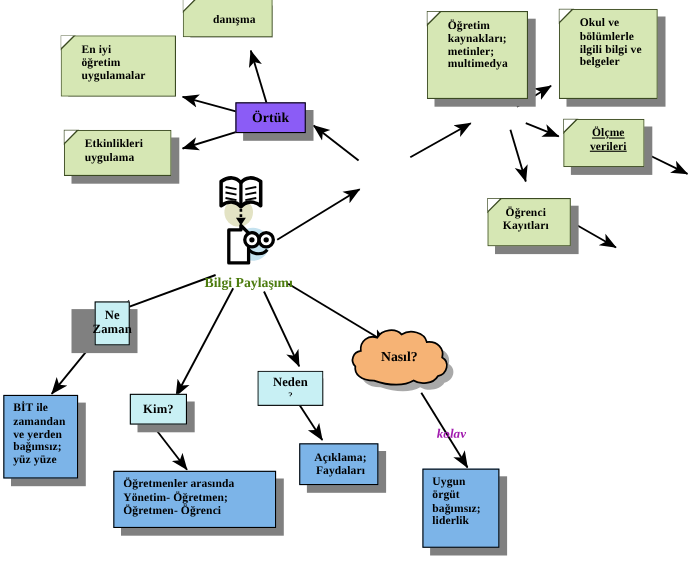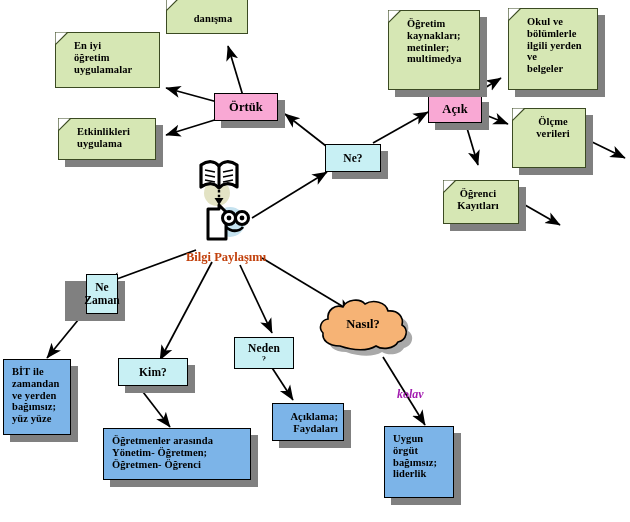--- a/index.html
+++ b/index.html
@@ -74,63 +74,63 @@
     pointer-events: none;
   }
   .note .label {
     font-size: 10.5px;
     text-align: left;
   }
   .note.center-text .label { text-align: center; width: 100%; }
 
   
   .pbox-orange .face {
-    background: #f9a8d4;
+    background: #8b5cf6;
     border: 1.4px solid #000;
     font-family: Liberation Serif, serif;
   }
   .pbox-orange .label { font-size: 12.5px; }
 
   .pbox-cyan .face {
     background: #c8f0f4;
     border: 1.4px solid #000;
   }
   .pbox-cyan .label { font-size: 11.5px; }
 
   .pbox-blue .face {
     background: #7cb4e8;
     border: 1.4px solid #000;
     align-items: flex-start;
     justify-content: flex-start;
     padding: 6px 5px 5px 8px;
   }
   .pbox-blue .label { font-size: 10.5px; text-align: left; }
   .pbox-blue.center-text .face { align-items: center; justify-content: center; }
-  .pbox-blue.center-text .label { text-align: right; width: 100%; }
+  .pbox-blue.center-text .label { text-align: center; width: 100%; }
 
   
   .cloud {
     position: absolute;
     z-index: 4;
   }
   .cloud svg { display: block; overflow: visible; }
   .cloud .cloud-label {
     position: absolute;
     left: 0; right: 0;
     text-align: center;
     font-weight: bold;
     font-size: 12.5px;
     color: #000;
   }
 
   
   .freetext {
     position: absolute;
     font-weight: bold;
-    color: #c2410c;
+    color: #4d7c0f;
     z-index: 5;
     white-space: nowrap;
   }
   .freetext.orange { color: #a21caf; font-style: italic; }
 
   
   #central-icon {
     position: absolute;
     z-index: 5;
   }
@@ -231,26 +231,20 @@
     </svg>
   </div>
 
   <div class="node pbox-orange" style="left:214px; top:93px; width:64px; height:28px;">
     <div class="shadow"></div>
     <div class="face">
       <div class="label">Örtük</div>
     </div>
   </div>
 
-  <div class="node pbox-orange" style="left:428px; top:95px; width:54px; height:28px;">
-    <div class="shadow"></div>
-    <div class="face">
-      <div class="label">Açık</div>
-    </div>
-  </div>
 
   <div class="node note" style="left:388px; top:10px; width:92px; height:80px;">
     <div class="shadow"></div>
     <div class="face">
       <div class="label">
         <div>Öğretim</div>
         <div>kaynakları;</div>
         <div>metinler;</div>
         <div>multimedya</div>
       </div>
@@ -259,30 +253,30 @@
       <path d="M13,0 L0,13 L0,0 Z" fill="#ffffff" stroke="#3b4a22" stroke-width="1.2"></path>
     </svg>
   </div>
 
   <div class="node note" style="left:508px; top:8px; width:90px; height:82px;">
     <div class="shadow"></div>
     <div class="face">
       <div class="label">
         <div>Okul ve</div>
         <div>bölümlerle</div>
-        <div>ilgili yerden ve</div>
+        <div>ilgili bilgi ve</div>
         <div>belgeler</div>
       </div>
     </div>
     <svg class="fold" viewBox="0 0 14 14">
       <path d="M13,0 L0,13 L0,0 Z" fill="#ffffff" stroke="#3b4a22" stroke-width="1.2"></path>
     </svg>
   </div>
 
-  <div class="node note center-text" style="left:512px; top:108px; width:74px; height:60px;">
+  <div class="node note center-text" style="left:512px; top:108px; width:74px; height:44px;text-decoration:underline;">
     <div class="shadow"></div>
     <div class="face" style="padding-left:14px;">
       <div class="label">
         <div>Ölçme</div>
         <div>verileri</div>
       </div>
     </div>
     <svg class="fold" viewBox="0 0 14 14">
       <path d="M13,0 L0,13 L0,0 Z" fill="#ffffff" stroke="#3b4a22" stroke-width="1.2"></path>
     </svg>
@@ -294,38 +288,32 @@
       <div class="label">
         <div>Öğrenci</div>
         <div>Kayıtları</div>
       </div>
     </div>
     <svg class="fold" viewBox="0 0 14 14">
       <path d="M13,0 L0,13 L0,0 Z" fill="#ffffff" stroke="#3b4a22" stroke-width="1.2"></path>
     </svg>
   </div>
 
-  <div class="node pbox-cyan" style="left:325px; top:144px; width:56px; height:28px;">
-    <div class="shadow"></div>
-    <div class="face">
-      <div class="label">Ne?</div>
-    </div>
-  </div>
 
   <div class="node pbox-cyan" style="left:58px; top:274px; width:60px; height:40px;padding-left:28px;">
     <div class="shadow"></div>
     <div class="face">
       <div class="label">
         <div>Ne</div>
         <div>Zaman</div>
       </div>
     </div>
   </div>
 
-  <div class="node pbox-cyan" style="left:118px; top:358px; width:70px; height:28px;">
+  <div class="node pbox-cyan" style="left:118px; top:358px; width:52px; height:28px;">
     <div class="shadow"></div>
     <div class="face">
       <div class="label">Kim?</div>
     </div>
   </div>
 
   <div class="node pbox-cyan clip-bottom" style="left:234px; top:337px; width:60px; height:32px;">
     <div class="shadow"></div>
     <div class="face" style="flex-direction:column; justify-content:flex-start; padding-top:4px;">
       <div class="label">Neden</div>

